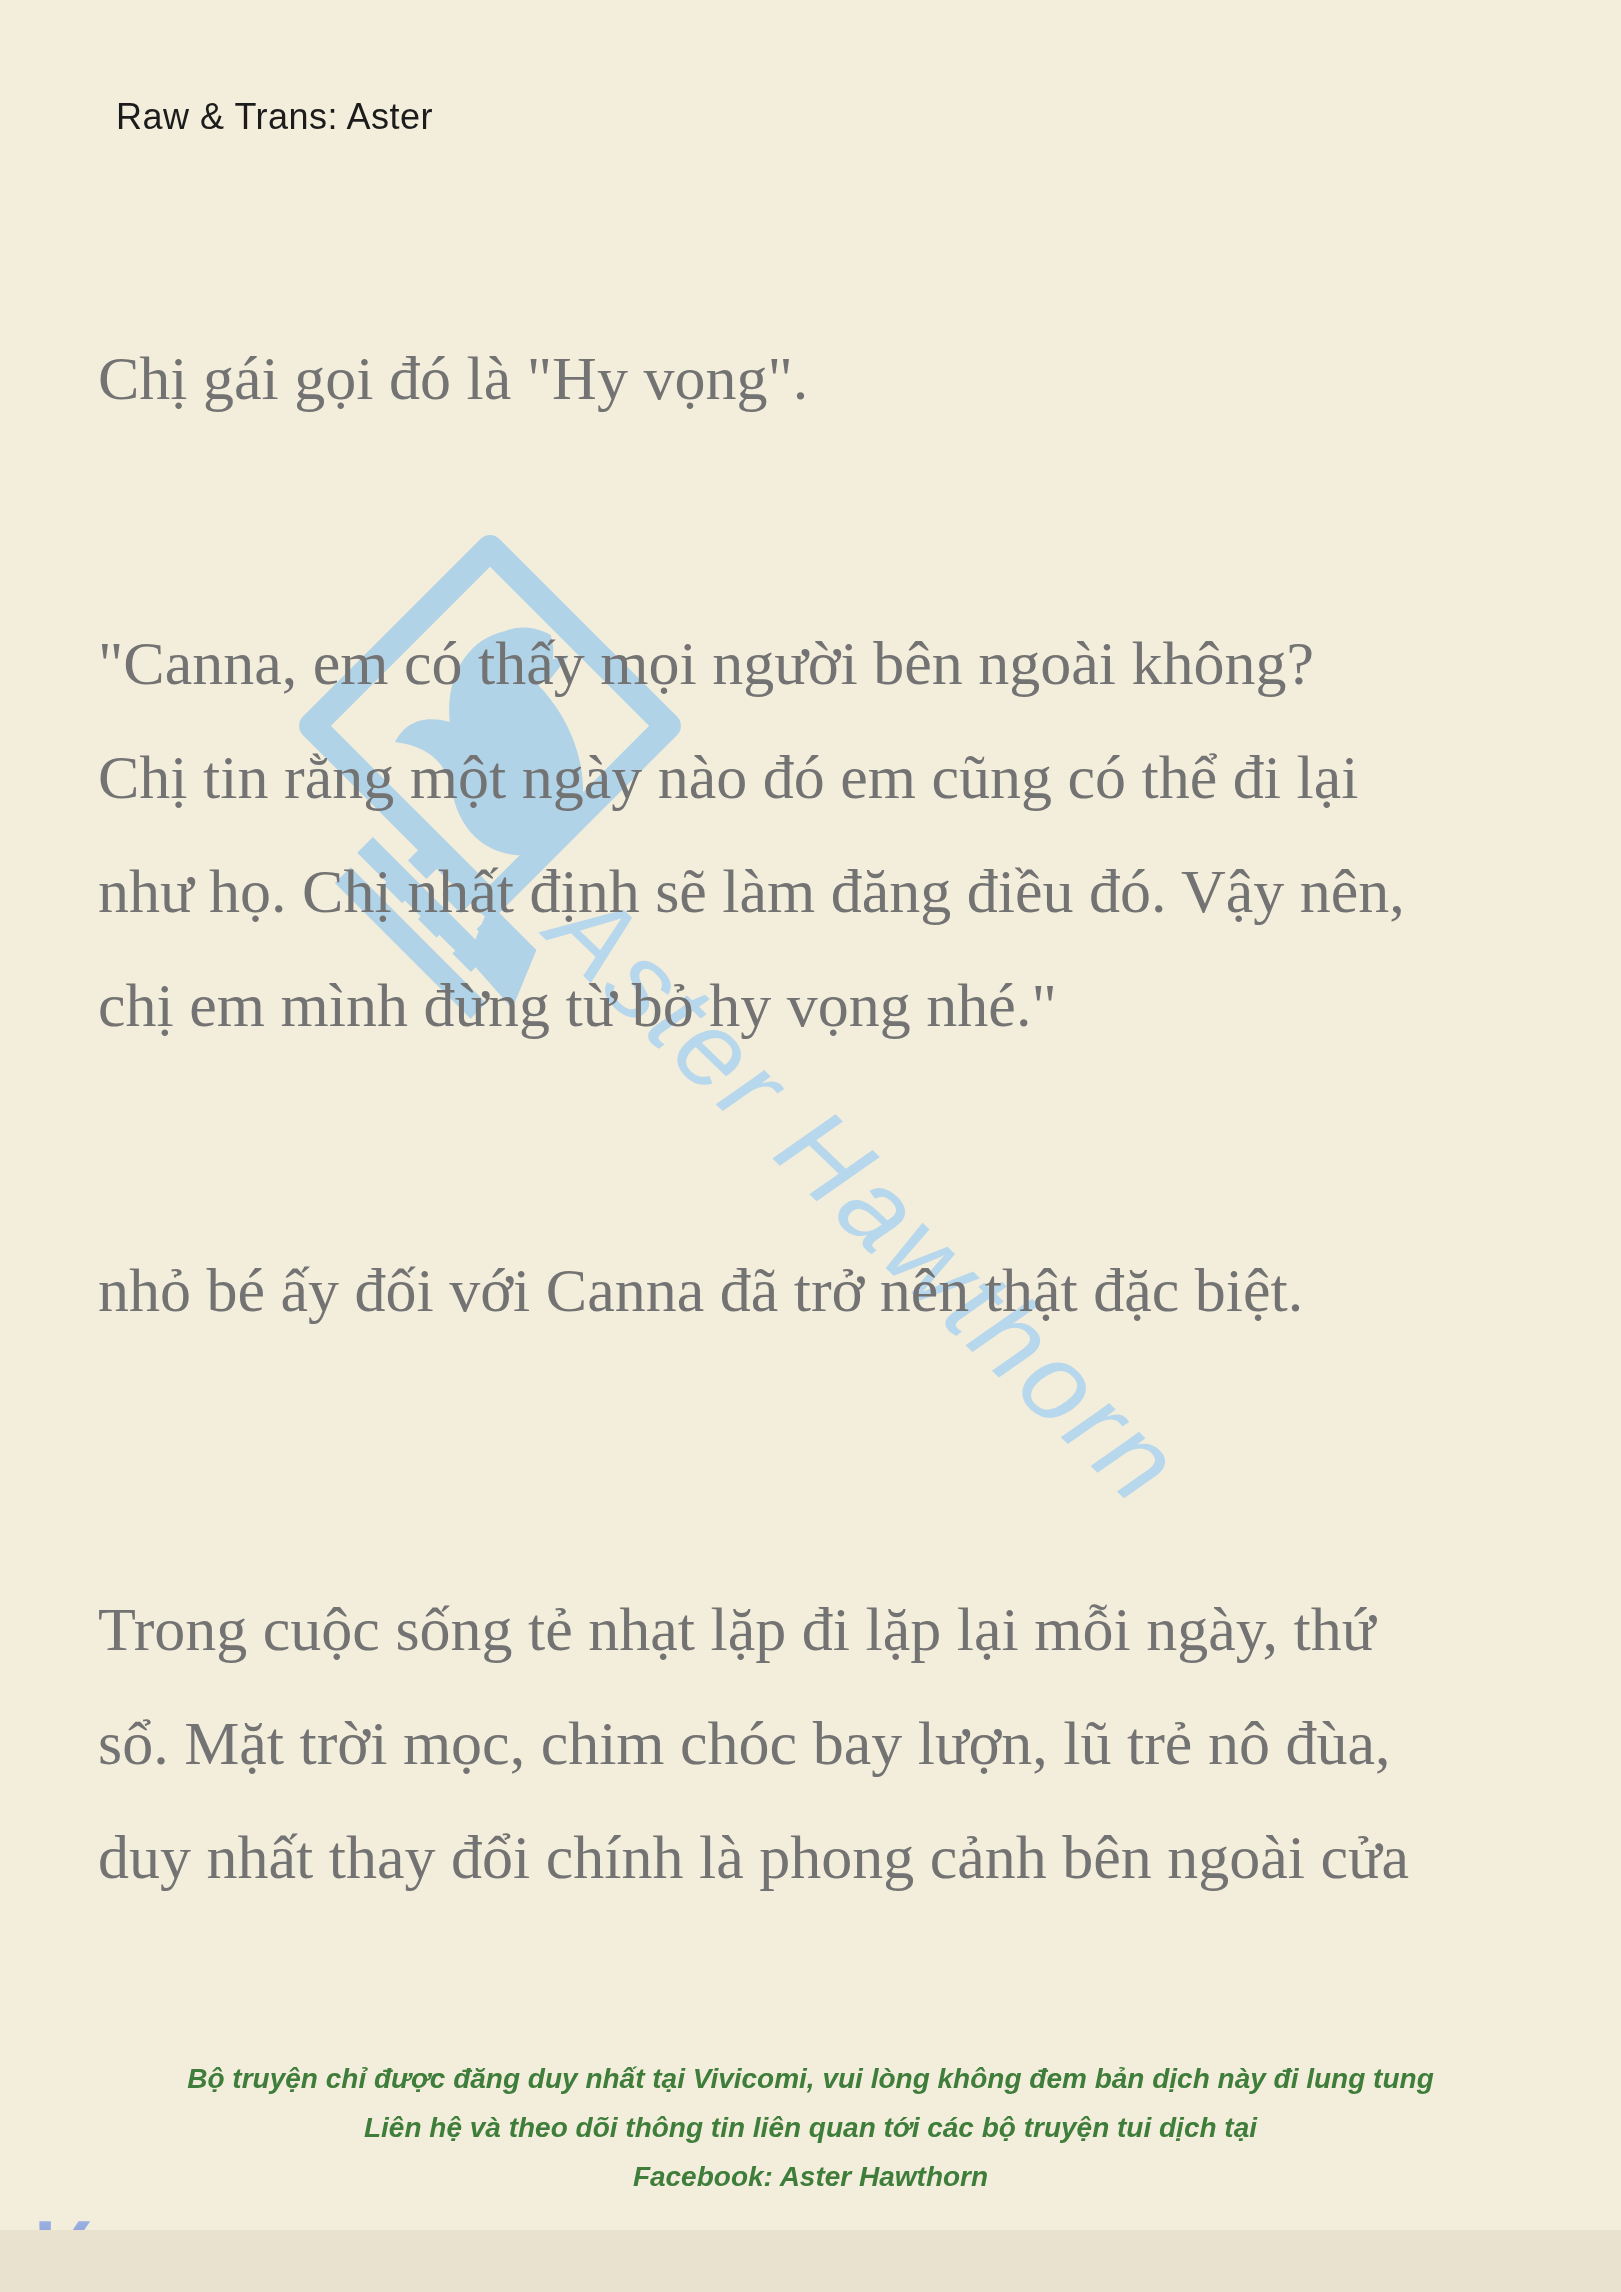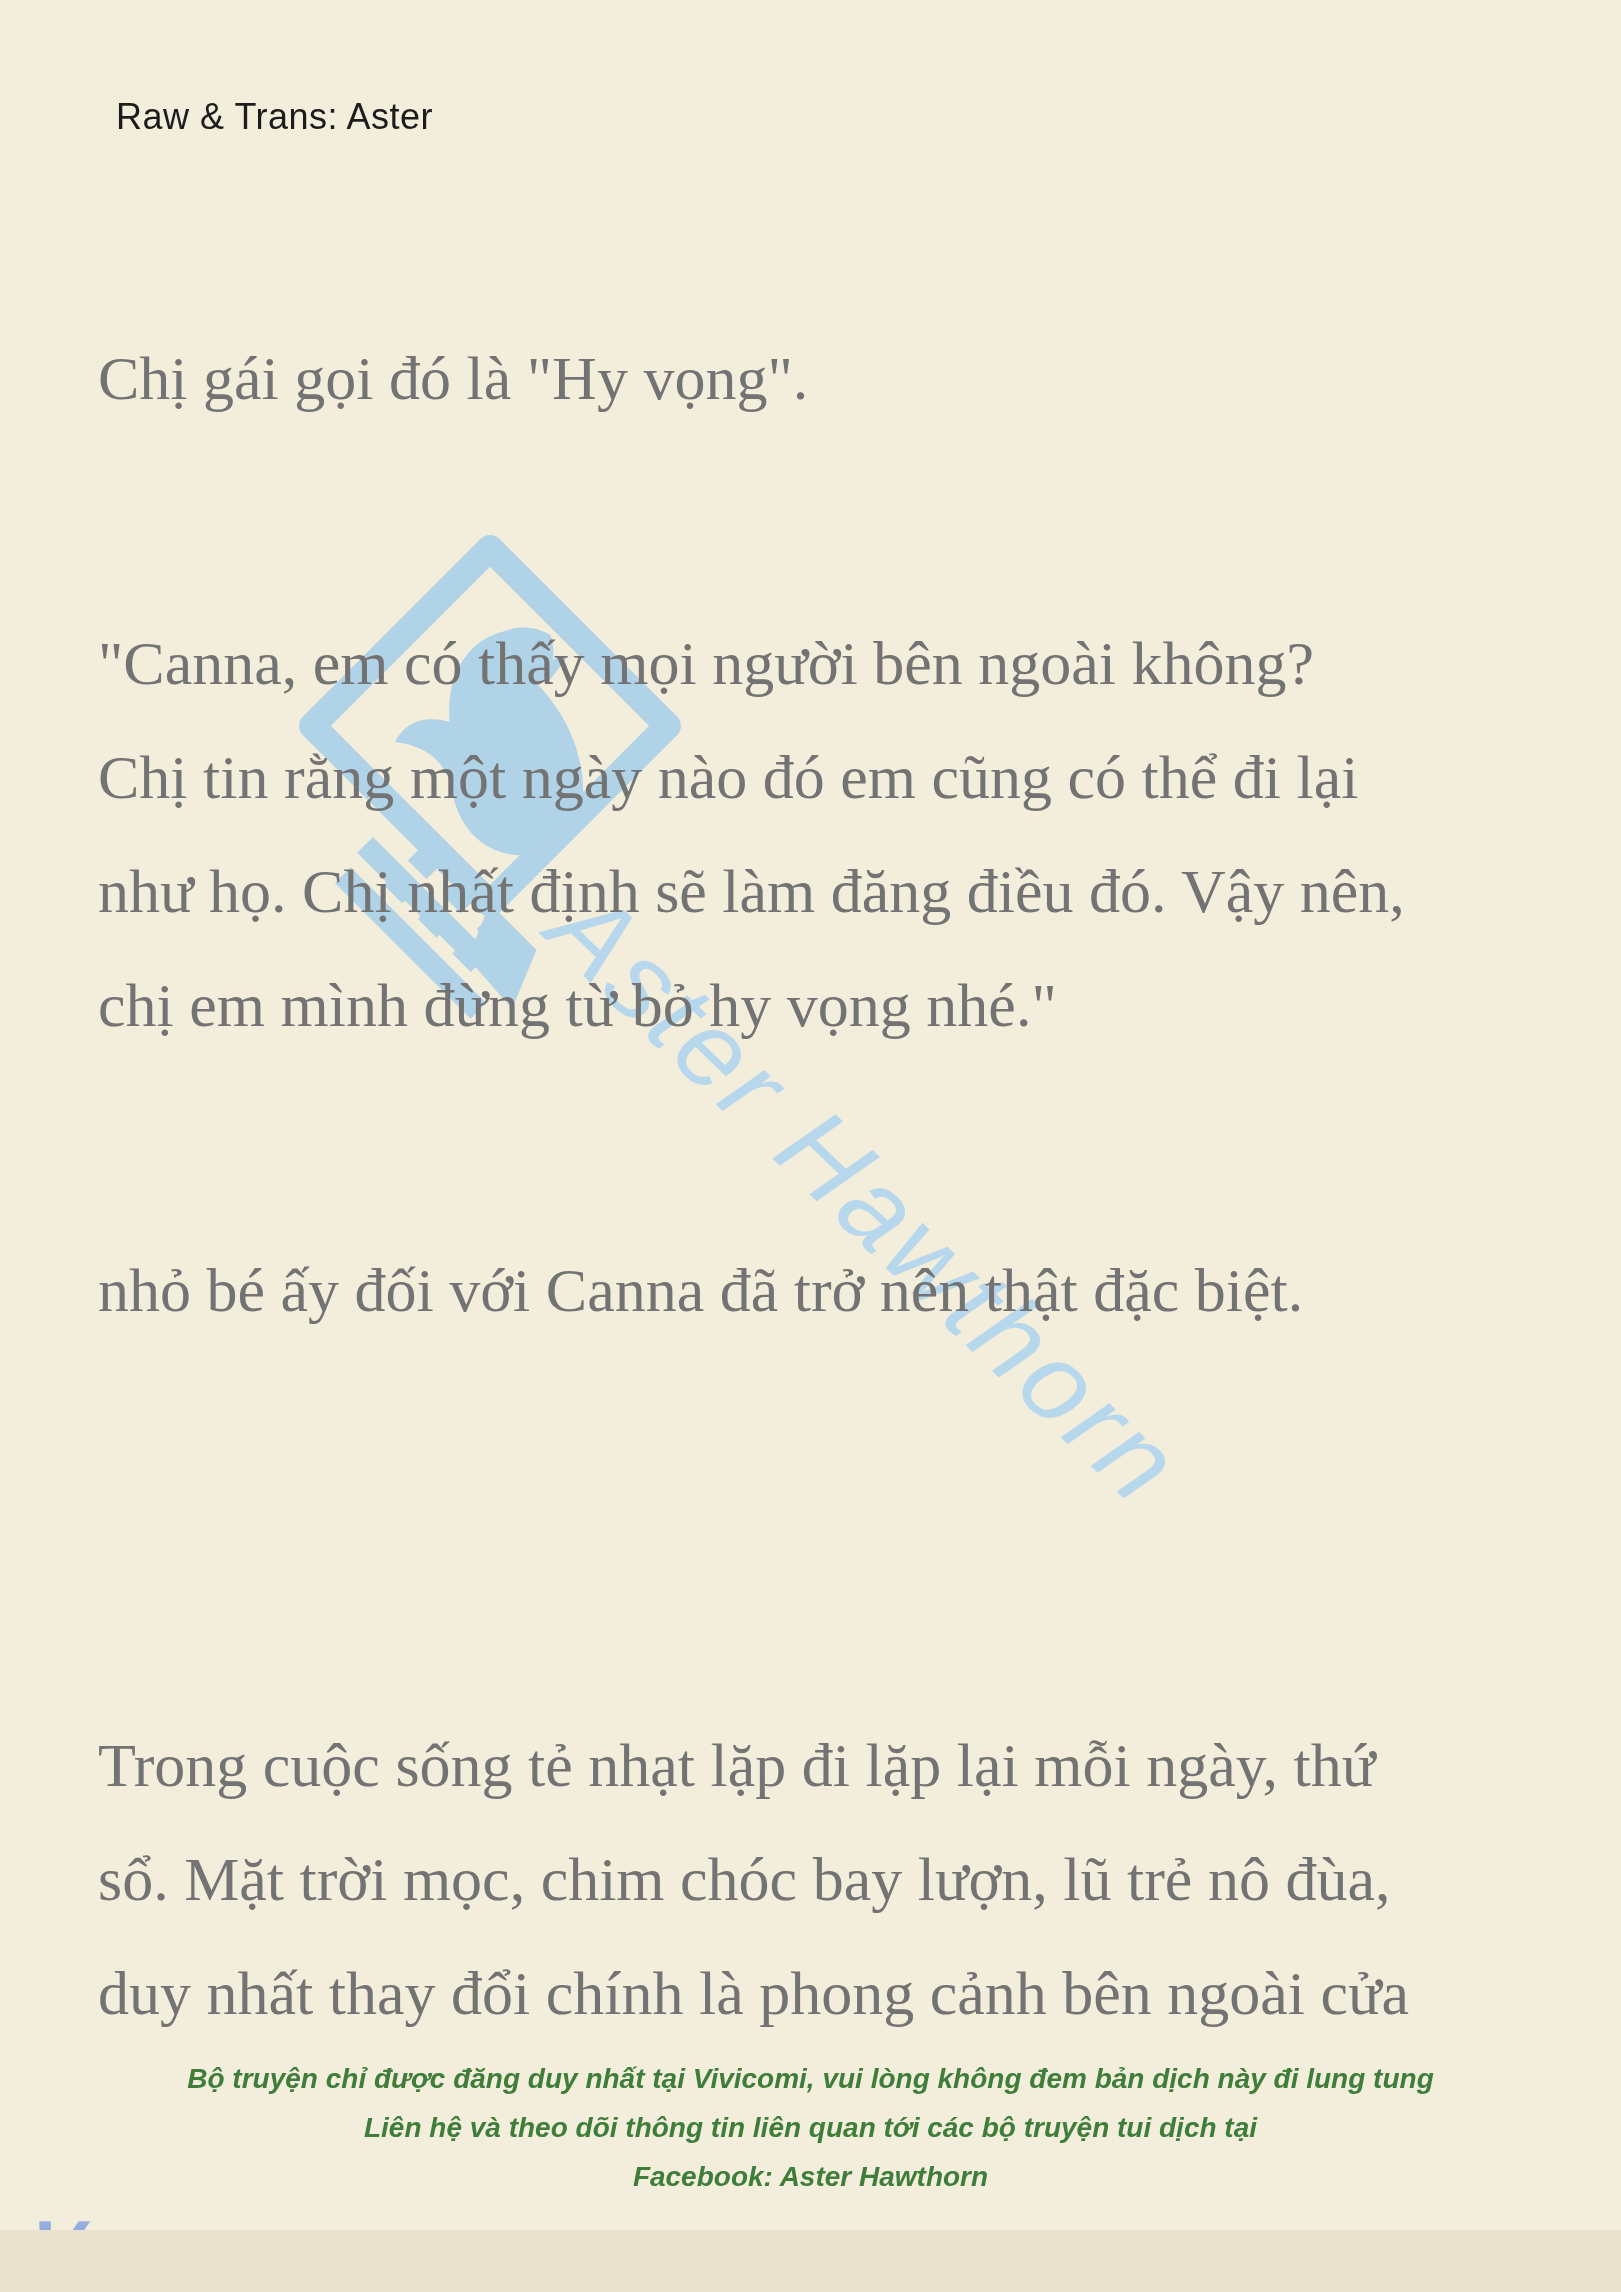--- a/index.html
+++ b/index.html
@@ -56,21 +56,21 @@
     right: 78px;
     z-index: 1;
     font-size: 62px;
     line-height: 114px;
     color: #737373;
   }
   .para .line { white-space: nowrap; }
   .p1 { top: 321px; }
   .p2 { top: 606px; }
   .p3 { top: 1233px; }
-  .p4 { top: 1708px; font-family: Liberation Serif, serif; }
+  .p4 { top: 1572px; font-family: Liberation Serif, serif; }
   
   .footer-notice {
     position: absolute;
     left: 0;
     right: 0;
     top: 2054px;
     z-index: 1;
     text-align: center;
     font-family: "Liberation Sans", sans-serif;
     font-style: italic;

